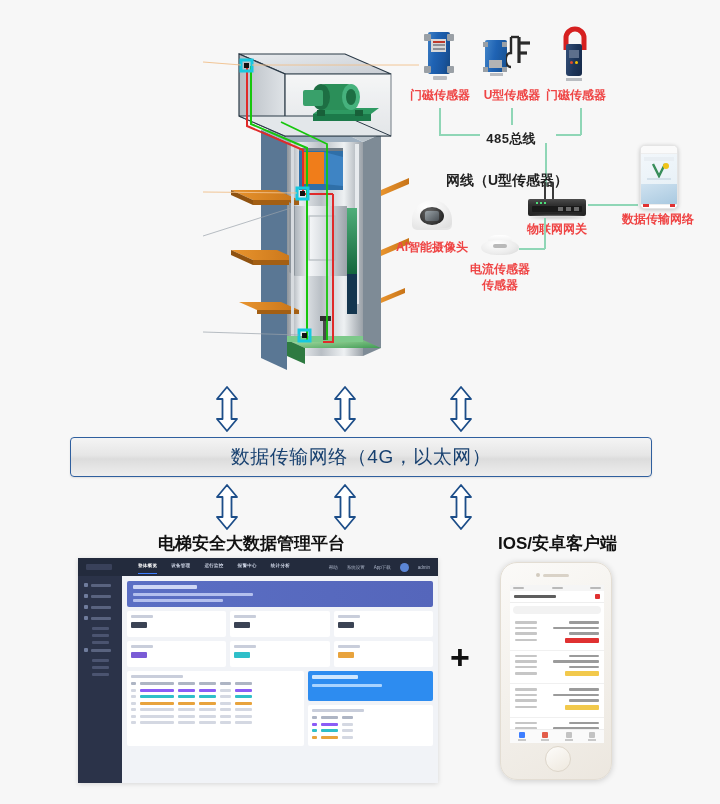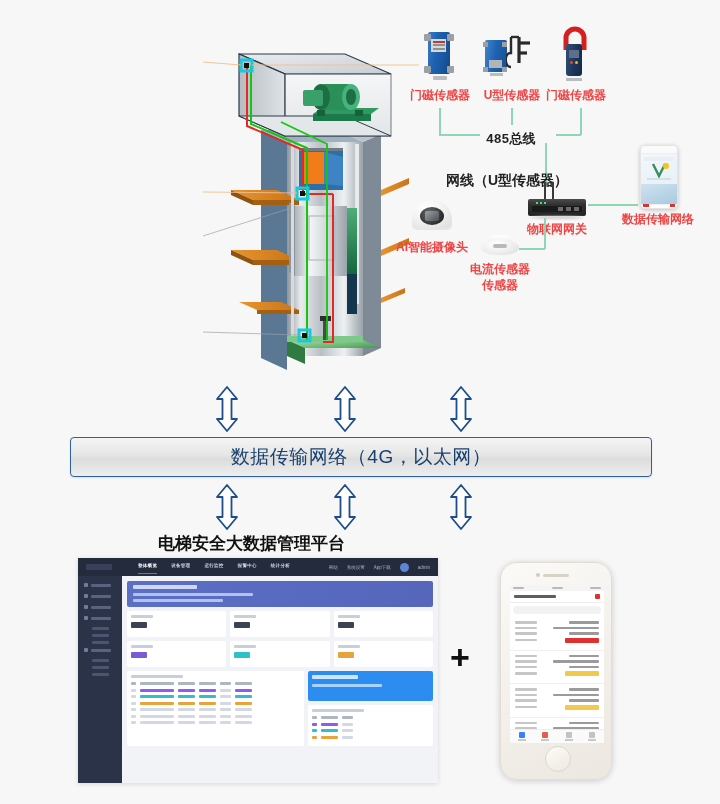--- a/index.html
+++ b/index.html
@@ -439,20 +439,21 @@
     <path d="M13 1 L23 13 L17.5 13 L17.5 33 L23 33 L13 45 L3 33 L8.5 33 L8.5 13 L3 13 Z" fill="#ffffff" stroke="#1d4e89" stroke-width="1.8" stroke-linejoin="round"></path>
   </svg>
   <svg class="arrow" style="left:332px;top:484px;" viewBox="0 0 26 46">
     <path d="M13 1 L23 13 L17.5 13 L17.5 33 L23 33 L13 45 L3 33 L8.5 33 L8.5 13 L3 13 Z" fill="#ffffff" stroke="#1d4e89" stroke-width="1.8" stroke-linejoin="round"></path>
   </svg>
   <svg class="arrow" style="left:448px;top:484px;" viewBox="0 0 26 46">
     <path d="M13 1 L23 13 L17.5 13 L17.5 33 L23 33 L13 45 L3 33 L8.5 33 L8.5 13 L3 13 Z" fill="#ffffff" stroke="#1d4e89" stroke-width="1.8" stroke-linejoin="round"></path>
   </svg>
 
   <div class="btitle" style="left:158px;top:532px;text-align:center;">电梯安全大数据管理平台</div>
+  <div class="btitle" style="left:498px;top:532px;">IOS/安卓客户端</div>
 
   <div class="dash">
     <div class="dash-top">
       <div class="dash-logo"></div>
       <div class="dnav">
         <b class="on">整体概览</b>
         <b>设备管理</b>
         <b>运行监控</b>
         <b>报警中心</b>
         <b>统计分析</b>

